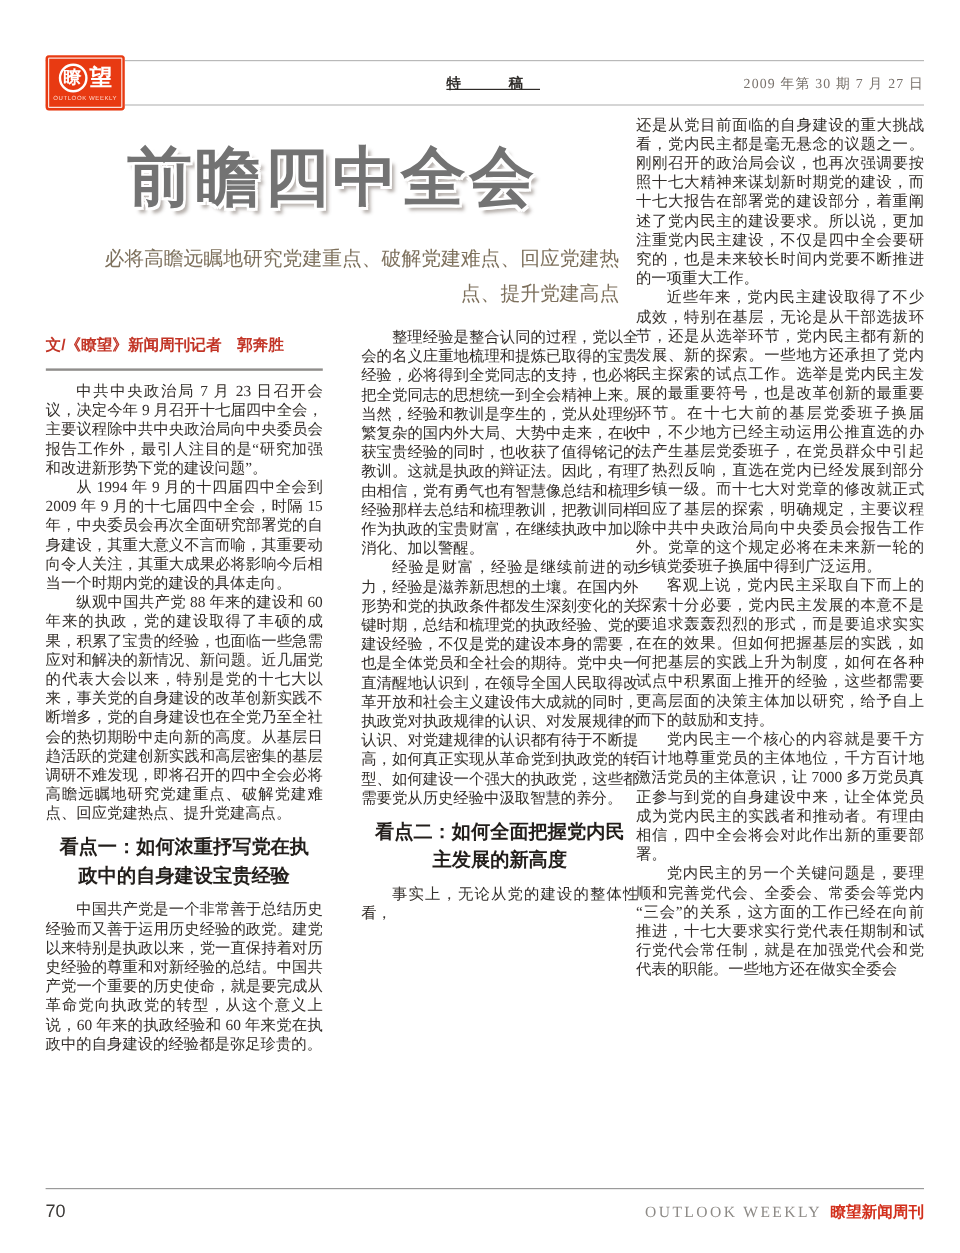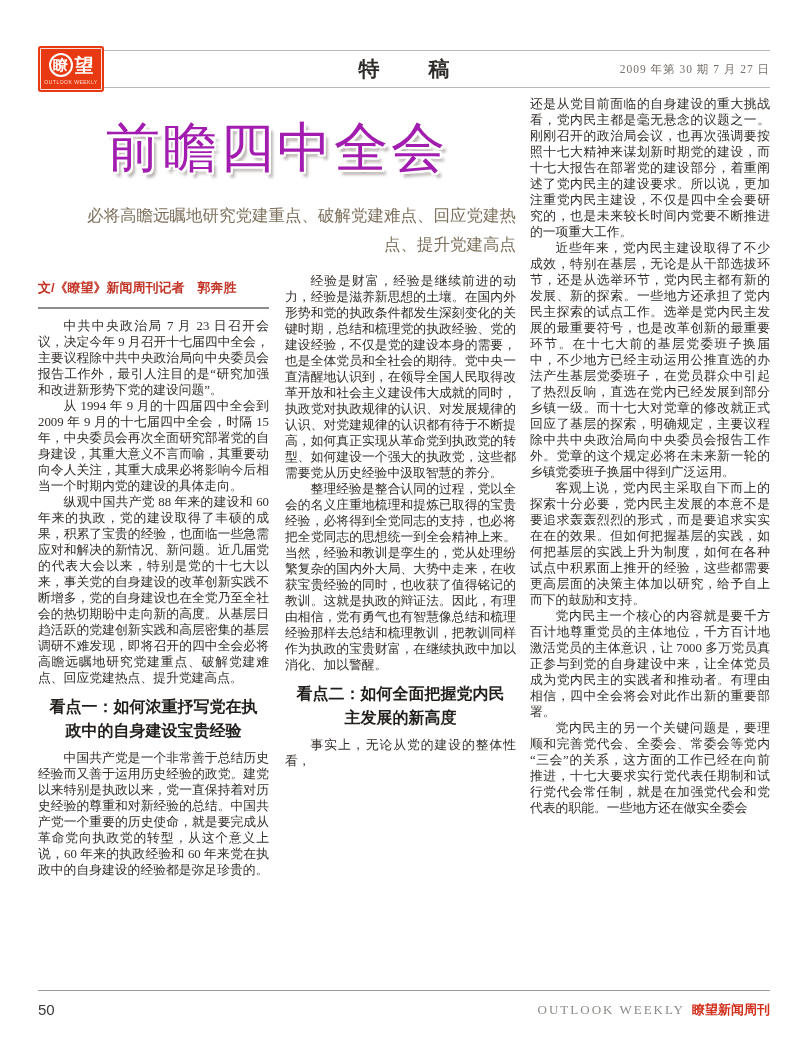--- a/index.html
+++ b/index.html
@@ -39,45 +39,46 @@
   .logo-circle {
     display: inline-flex; align-items: center; justify-content: center;
     width: 24px; height: 24px;
     border: 2px solid #fff; border-radius: 50%;
     font-size: 15px;
   }
   .logo-char2 { font-size: 19px; }
   .logo-sub { font-size: 5px; letter-spacing: .5px; margin-top: 2px; color: #ffd9cd; font-family: "Liberation Sans", sans-serif; }
   .section-label {
     position: absolute; left: 50%; transform: translateX(-50%);
-    font-size: 21px; font-weight: bold; letter-spacing: 14px; text-indent: 14px;
+    font-size: 12px; font-weight: bold; letter-spacing: 14px; text-indent: 14px;
     color: #2e2b28;
+    text-decoration: underline;
   }
   .issue-date { margin-left: auto; font-size: 11.5px; color: #77706a; letter-spacing: 1px; }
 
   
   .content { flex: 1; display: flex; gap: 14px; overflow: hidden; padding-top: 6px; }
   .left-wrap { width: 478px; flex: 0 0 478px; display: flex; flex-direction: column; }
   .title-block { text-align: center; }
   .article-title {
     margin-top: 18px;
-    font-size: 54px; font-weight: normal;
-    color: #a21caf; letter-spacing: 3px;
+    font-size: 54px; font-weight: bold;
+    color: #737373; letter-spacing: 3px;
     text-shadow:
       -2px -2px 0 #fff, 2px -2px 0 #fff, -2px 2px 0 #fff, 2px 2px 0 #fff,
       0 -2px 0 #fff, 0 2px 0 #fff, -2px 0 0 #fff, 2px 0 0 #fff,
       4px 5px 3px rgba(60,45,35,.38);
   }
   .article-subtitle {
     margin: 16px 0 14px;
     text-align: right; text-indent: 2em;
     font-size: 16.5px; line-height: 29px;
     color: #7d705c;
   }
-  .two-cols { display: flex; gap: 16px; flex: 1; }
+  .two-cols { display: flex; gap: 32px; flex: 1; }
   .col { width: 231px; flex: 0 0 231px; }
   .col3 { flex: 1; padding-top: 2px; }
 
   .byline {
     font-family: "Liberation Sans", "DejaVu Sans", sans-serif;
     font-size: 13px; font-weight: bold; color: #c23426;
     padding: 6px 0 10px;
     border-bottom: 2px solid #8f8d8b;
     margin-bottom: 9px;
   }
@@ -137,39 +138,39 @@
         <div class="col col1">
           <div class="byline">文/《瞭望》新闻周刊记者　郭奔胜</div>
           <p>中共中央政治局 7 月 23 日召开会议，决定今年 9 月召开十七届四中全会，主要议程除中共中央政治局向中央委员会报告工作外，最引人注目的是“研究加强和改进新形势下党的建设问题”。</p>
           <p>从 1994 年 9 月的十四届四中全会到 2009 年 9 月的十七届四中全会，时隔 15 年，中央委员会再次全面研究部署党的自身建设，其重大意义不言而喻，其重要动向令人关注，其重大成果必将影响今后相当一个时期内党的建设的具体走向。</p>
           <p>纵观中国共产党 88 年来的建设和 60 年来的执政，党的建设取得了丰硕的成果，积累了宝贵的经验，也面临一些急需应对和解决的新情况、新问题。近几届党的代表大会以来，特别是党的十七大以来，事关党的自身建设的改革创新实践不断增多，党的自身建设也在全党乃至全社会的热切期盼中走向新的高度。从基层日趋活跃的党建创新实践和高层密集的基层调研不难发现，即将召开的四中全会必将高瞻远瞩地研究党建重点、破解党建难点、回应党建热点、提升党建高点。</p>
           <h3>看点一：如何浓重抒写党在执政中的自身建设宝贵经验</h3>
           <p>中国共产党是一个非常善于总结历史经验而又善于运用历史经验的政党。建党以来特别是执政以来，党一直保持着对历史经验的尊重和对新经验的总结。中国共产党一个重要的历史使命，就是要完成从革命党向执政党的转型，从这个意义上说，60 年来的执政经验和 60 年来党在执政中的自身建设的经验都是弥足珍贵的。</p>
         </div>
 
         <div class="col col2">
+          <p>整理经验是整合认同的过程，党以全会的名义庄重地梳理和提炼已取得的宝贵经验，必将得到全党同志的支持，也必将把全党同志的思想统一到全会精神上来。当然，经验和教训是孪生的，党从处理纷繁复杂的国内外大局、大势中走来，在收获宝贵经验的同时，也收获了值得铭记的教训。这就是执政的辩证法。因此，有理由相信，党有勇气也有智慧像总结和梳理经验那样去总结和梳理教训，把教训同样作为执政的宝贵财富，在继续执政中加以消化、加以警醒。</p>
           <p>经验是财富，经验是继续前进的动力，经验是滋养新思想的土壤。在国内外形势和党的执政条件都发生深刻变化的关键时期，总结和梳理党的执政经验、党的建设经验，不仅是党的建设本身的需要，也是全体党员和全社会的期待。党中央一直清醒地认识到，在领导全国人民取得改革开放和社会主义建设伟大成就的同时，执政党对执政规律的认识、对发展规律的认识、对党建规律的认识都有待于不断提高，如何真正实现从革命党到执政党的转型、如何建设一个强大的执政党，这些都需要党从历史经验中汲取智慧的养分。</p>
-          <p>整理经验是整合认同的过程，党以全会的名义庄重地梳理和提炼已取得的宝贵经验，必将得到全党同志的支持，也必将把全党同志的思想统一到全会精神上来。当然，经验和教训是孪生的，党从处理纷繁复杂的国内外大局、大势中走来，在收获宝贵经验的同时，也收获了值得铭记的教训。这就是执政的辩证法。因此，有理由相信，党有勇气也有智慧像总结和梳理经验那样去总结和梳理教训，把教训同样作为执政的宝贵财富，在继续执政中加以消化、加以警醒。</p>
           <h3>看点二：如何全面把握党内民主发展的新高度</h3>
           <p>事实上，无论从党的建设的整体性看，</p>
         </div>
       </div>
     </div>
 
     <div class="col col3">
       <p class="no-indent">还是从党目前面临的自身建设的重大挑战看，党内民主都是毫无悬念的议题之一。刚刚召开的政治局会议，也再次强调要按照十七大精神来谋划新时期党的建设，而十七大报告在部署党的建设部分，着重阐述了党内民主的建设要求。所以说，更加注重党内民主建设，不仅是四中全会要研究的，也是未来较长时间内党要不断推进的一项重大工作。</p>
       <p>近些年来，党内民主建设取得了不少成效，特别在基层，无论是从干部选拔环节，还是从选举环节，党内民主都有新的发展、新的探索。一些地方还承担了党内民主探索的试点工作。选举是党内民主发展的最重要符号，也是改革创新的最重要环节。在十七大前的基层党委班子换届中，不少地方已经主动运用公推直选的办法产生基层党委班子，在党员群众中引起了热烈反响，直选在党内已经发展到部分乡镇一级。而十七大对党章的修改就正式回应了基层的探索，明确规定，主要议程除中共中央政治局向中央委员会报告工作外。党章的这个规定必将在未来新一轮的乡镇党委班子换届中得到广泛运用。</p>
       <p>客观上说，党内民主采取自下而上的探索十分必要，党内民主发展的本意不是要追求轰轰烈烈的形式，而是要追求实实在在的效果。但如何把握基层的实践，如何把基层的实践上升为制度，如何在各种试点中积累面上推开的经验，这些都需要更高层面的决策主体加以研究，给予自上而下的鼓励和支持。</p>
       <p>党内民主一个核心的内容就是要千方百计地尊重党员的主体地位，千方百计地激活党员的主体意识，让 7000 多万党员真正参与到党的自身建设中来，让全体党员成为党内民主的实践者和推动者。有理由相信，四中全会将会对此作出新的重要部署。</p>
       <p>党内民主的另一个关键问题是，要理顺和完善党代会、全委会、常委会等党内“三会”的关系，这方面的工作已经在向前推进，十七大要求实行党代表任期制和试行党代会常任制，就是在加强党代会和党代表的职能。一些地方还在做实全委会</p>
     </div>
 
   </div>
 
   <div class="footer">
-    <span class="page-number">50</span>
+    <span class="page-number">70</span>
     <span class="footer-right">
       <span class="magazine-en">OUTLOOK WEEKLY</span>
       <span class="magazine-cn">瞭望新闻周刊</span>
     </span>
   </div>
 
 </div>
 
 </body></html>

